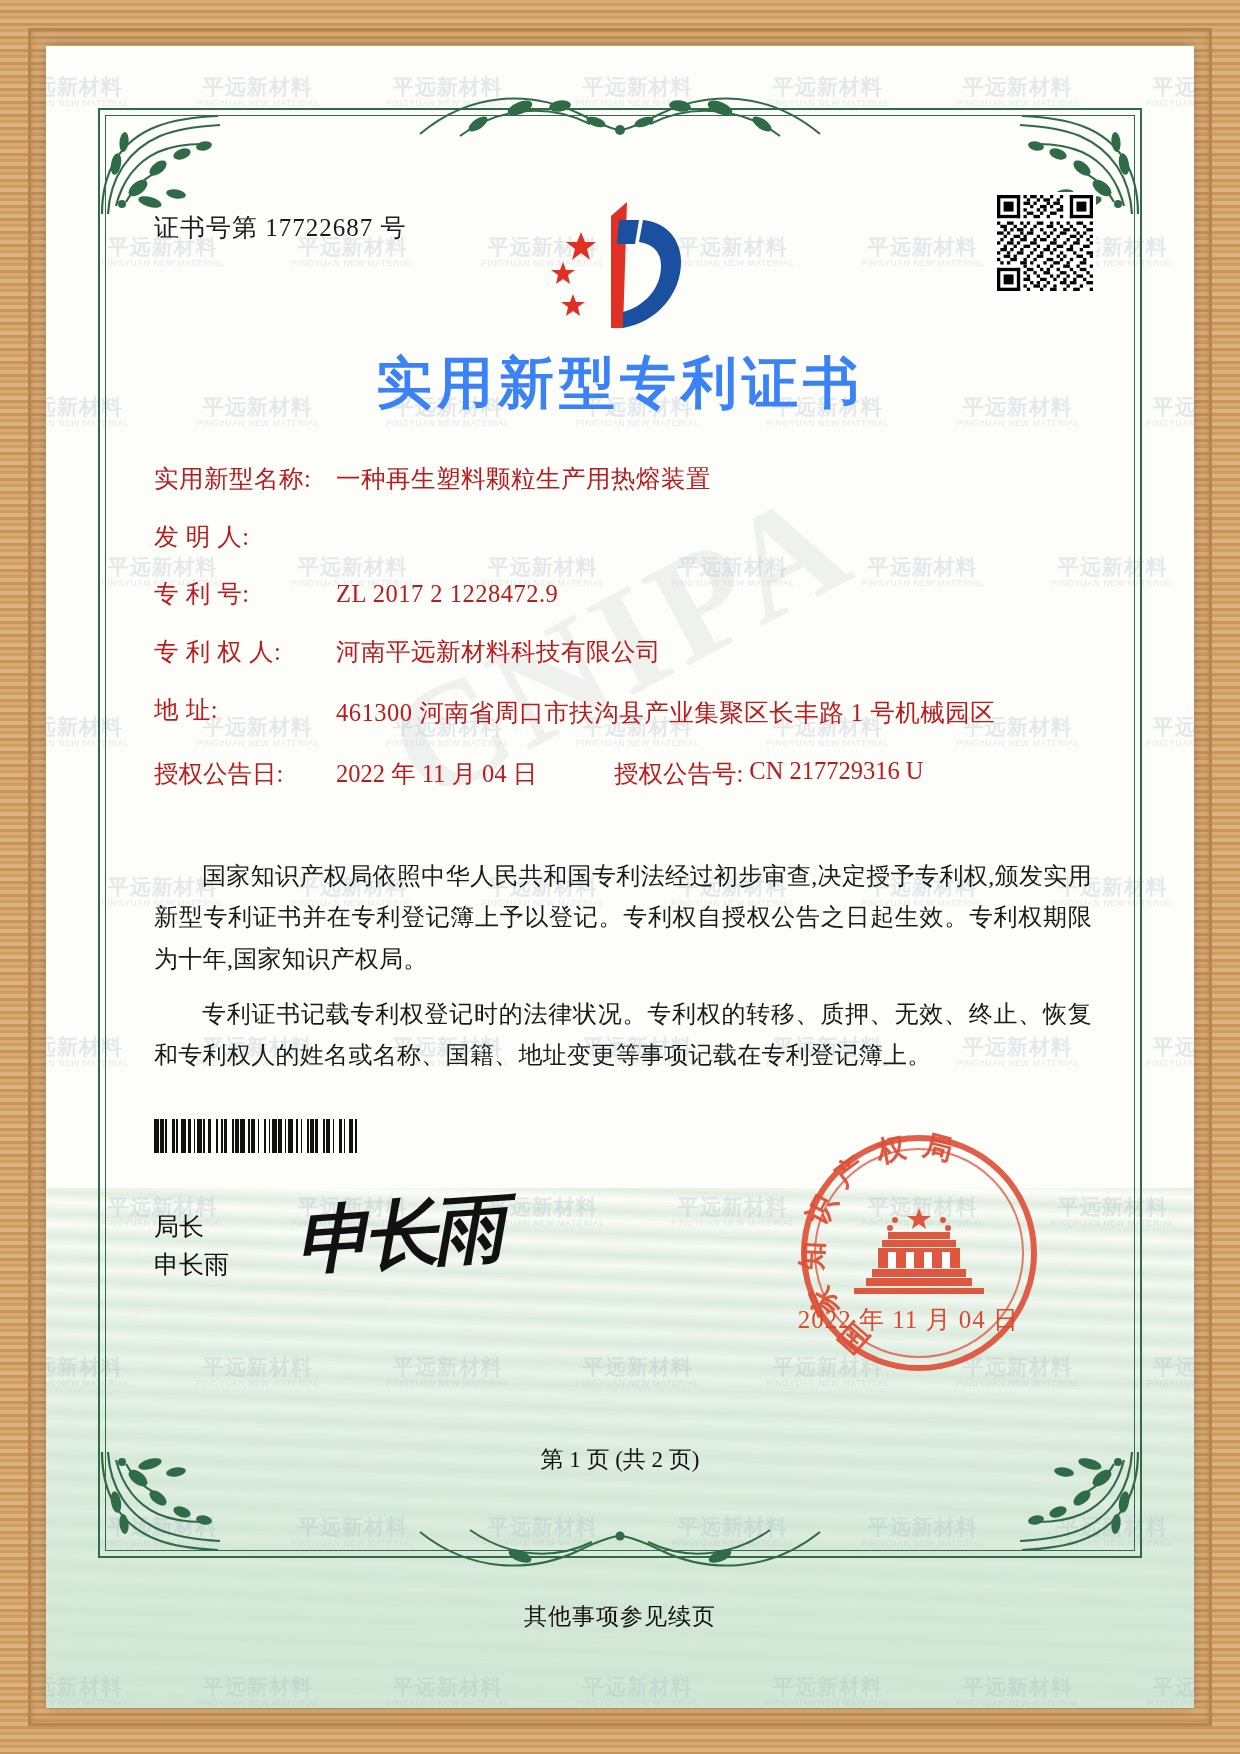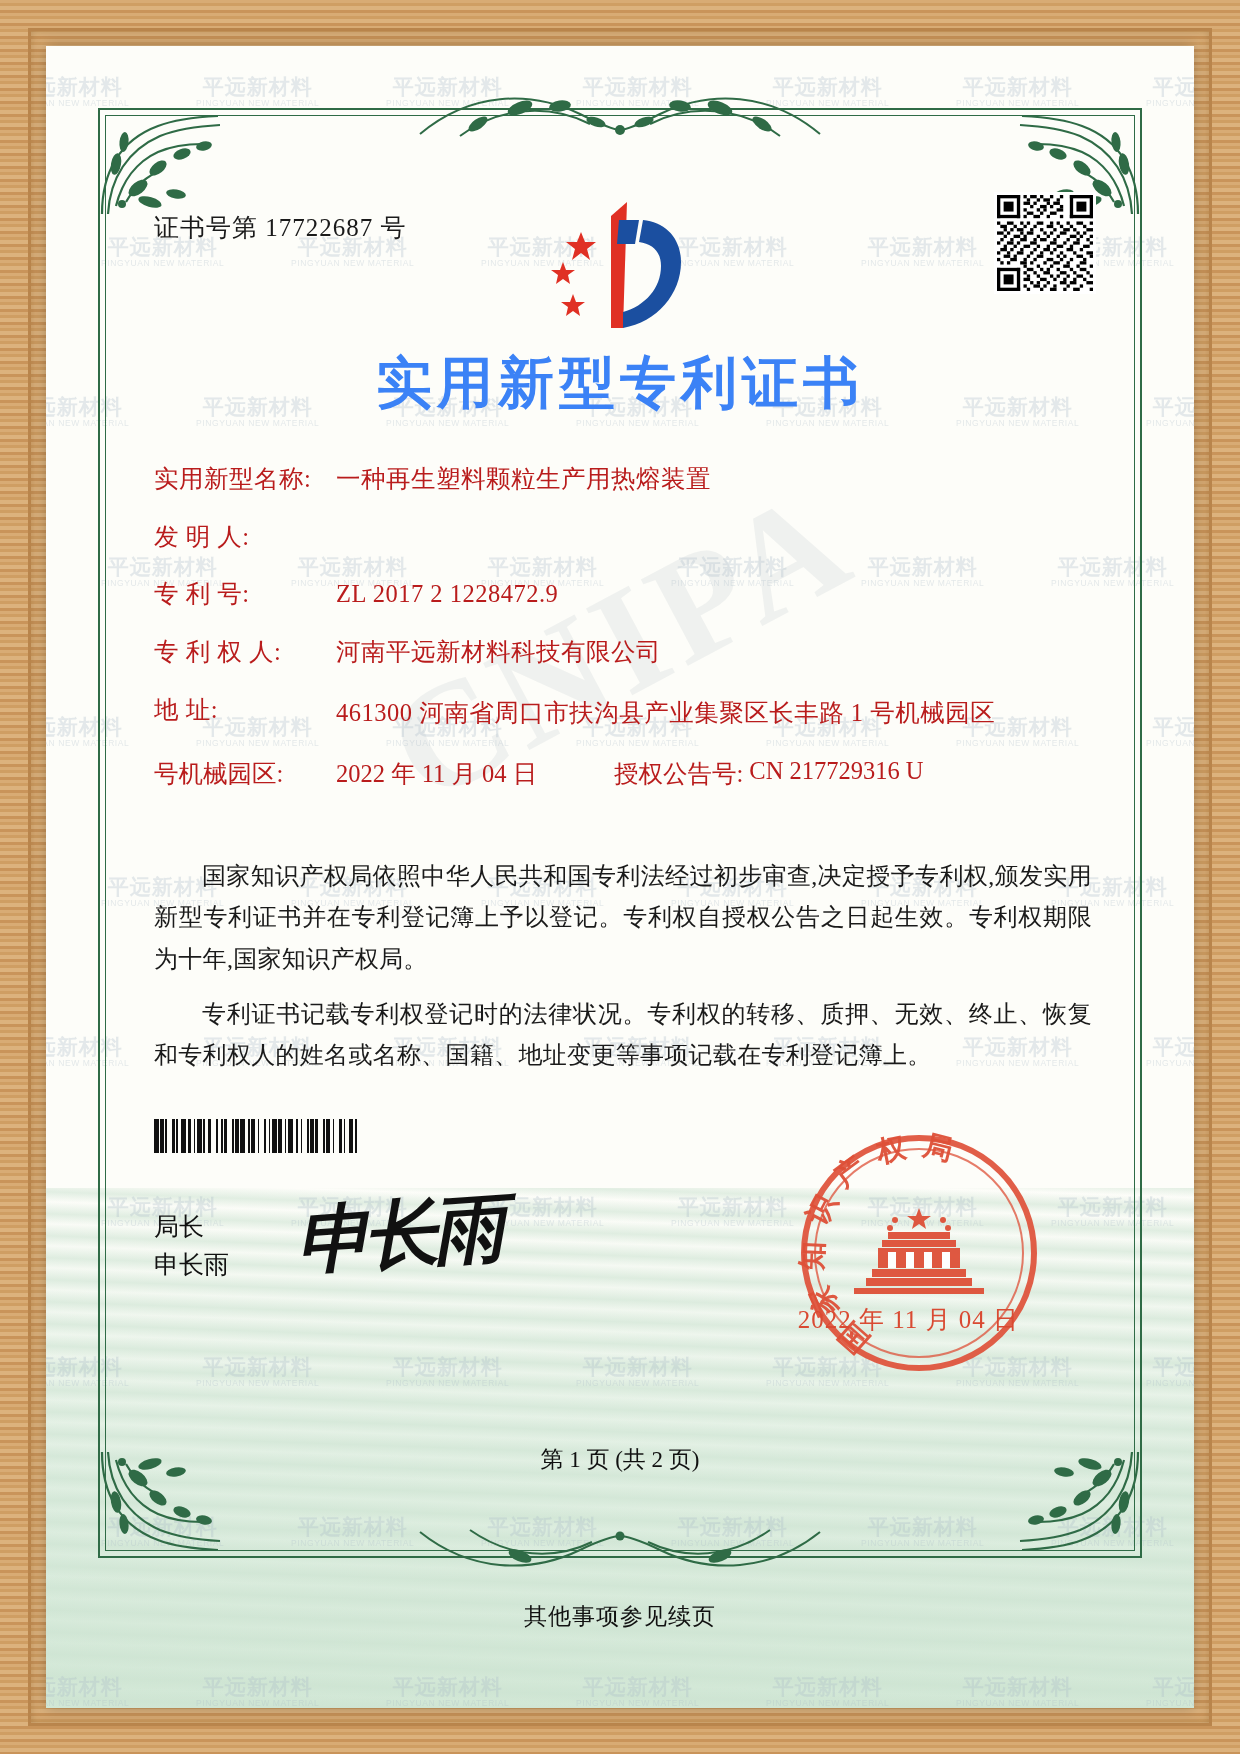--- a/index.html
+++ b/index.html
@@ -994,21 +994,21 @@
         <div class="field-label">专 利 权 人:</div>
         <div class="field-value">河南平远新材料科技有限公司</div>
       </div>
       <div class="field-row">
         <div class="field-label">地 址:</div>
         <div class="field-value wrap">461300 河南省周口市扶沟县产业集聚区长丰路 1 号机械园区</div>
       </div>
 
       <div class="row-two">
         <div class="cell-a">
-          <div class="lbl-a">号机械园区:</div>
+          <div class="lbl-a">授权公告日:</div>
           <div>2022 年 11 月 04 日</div>
         </div>
         <div class="cell-b">
           <div class="lbl-b">授权公告号:</div>
           <div>CN 217729316 U</div>
         </div>
       </div>
     </div>
 
     <div class="paragraphs">

